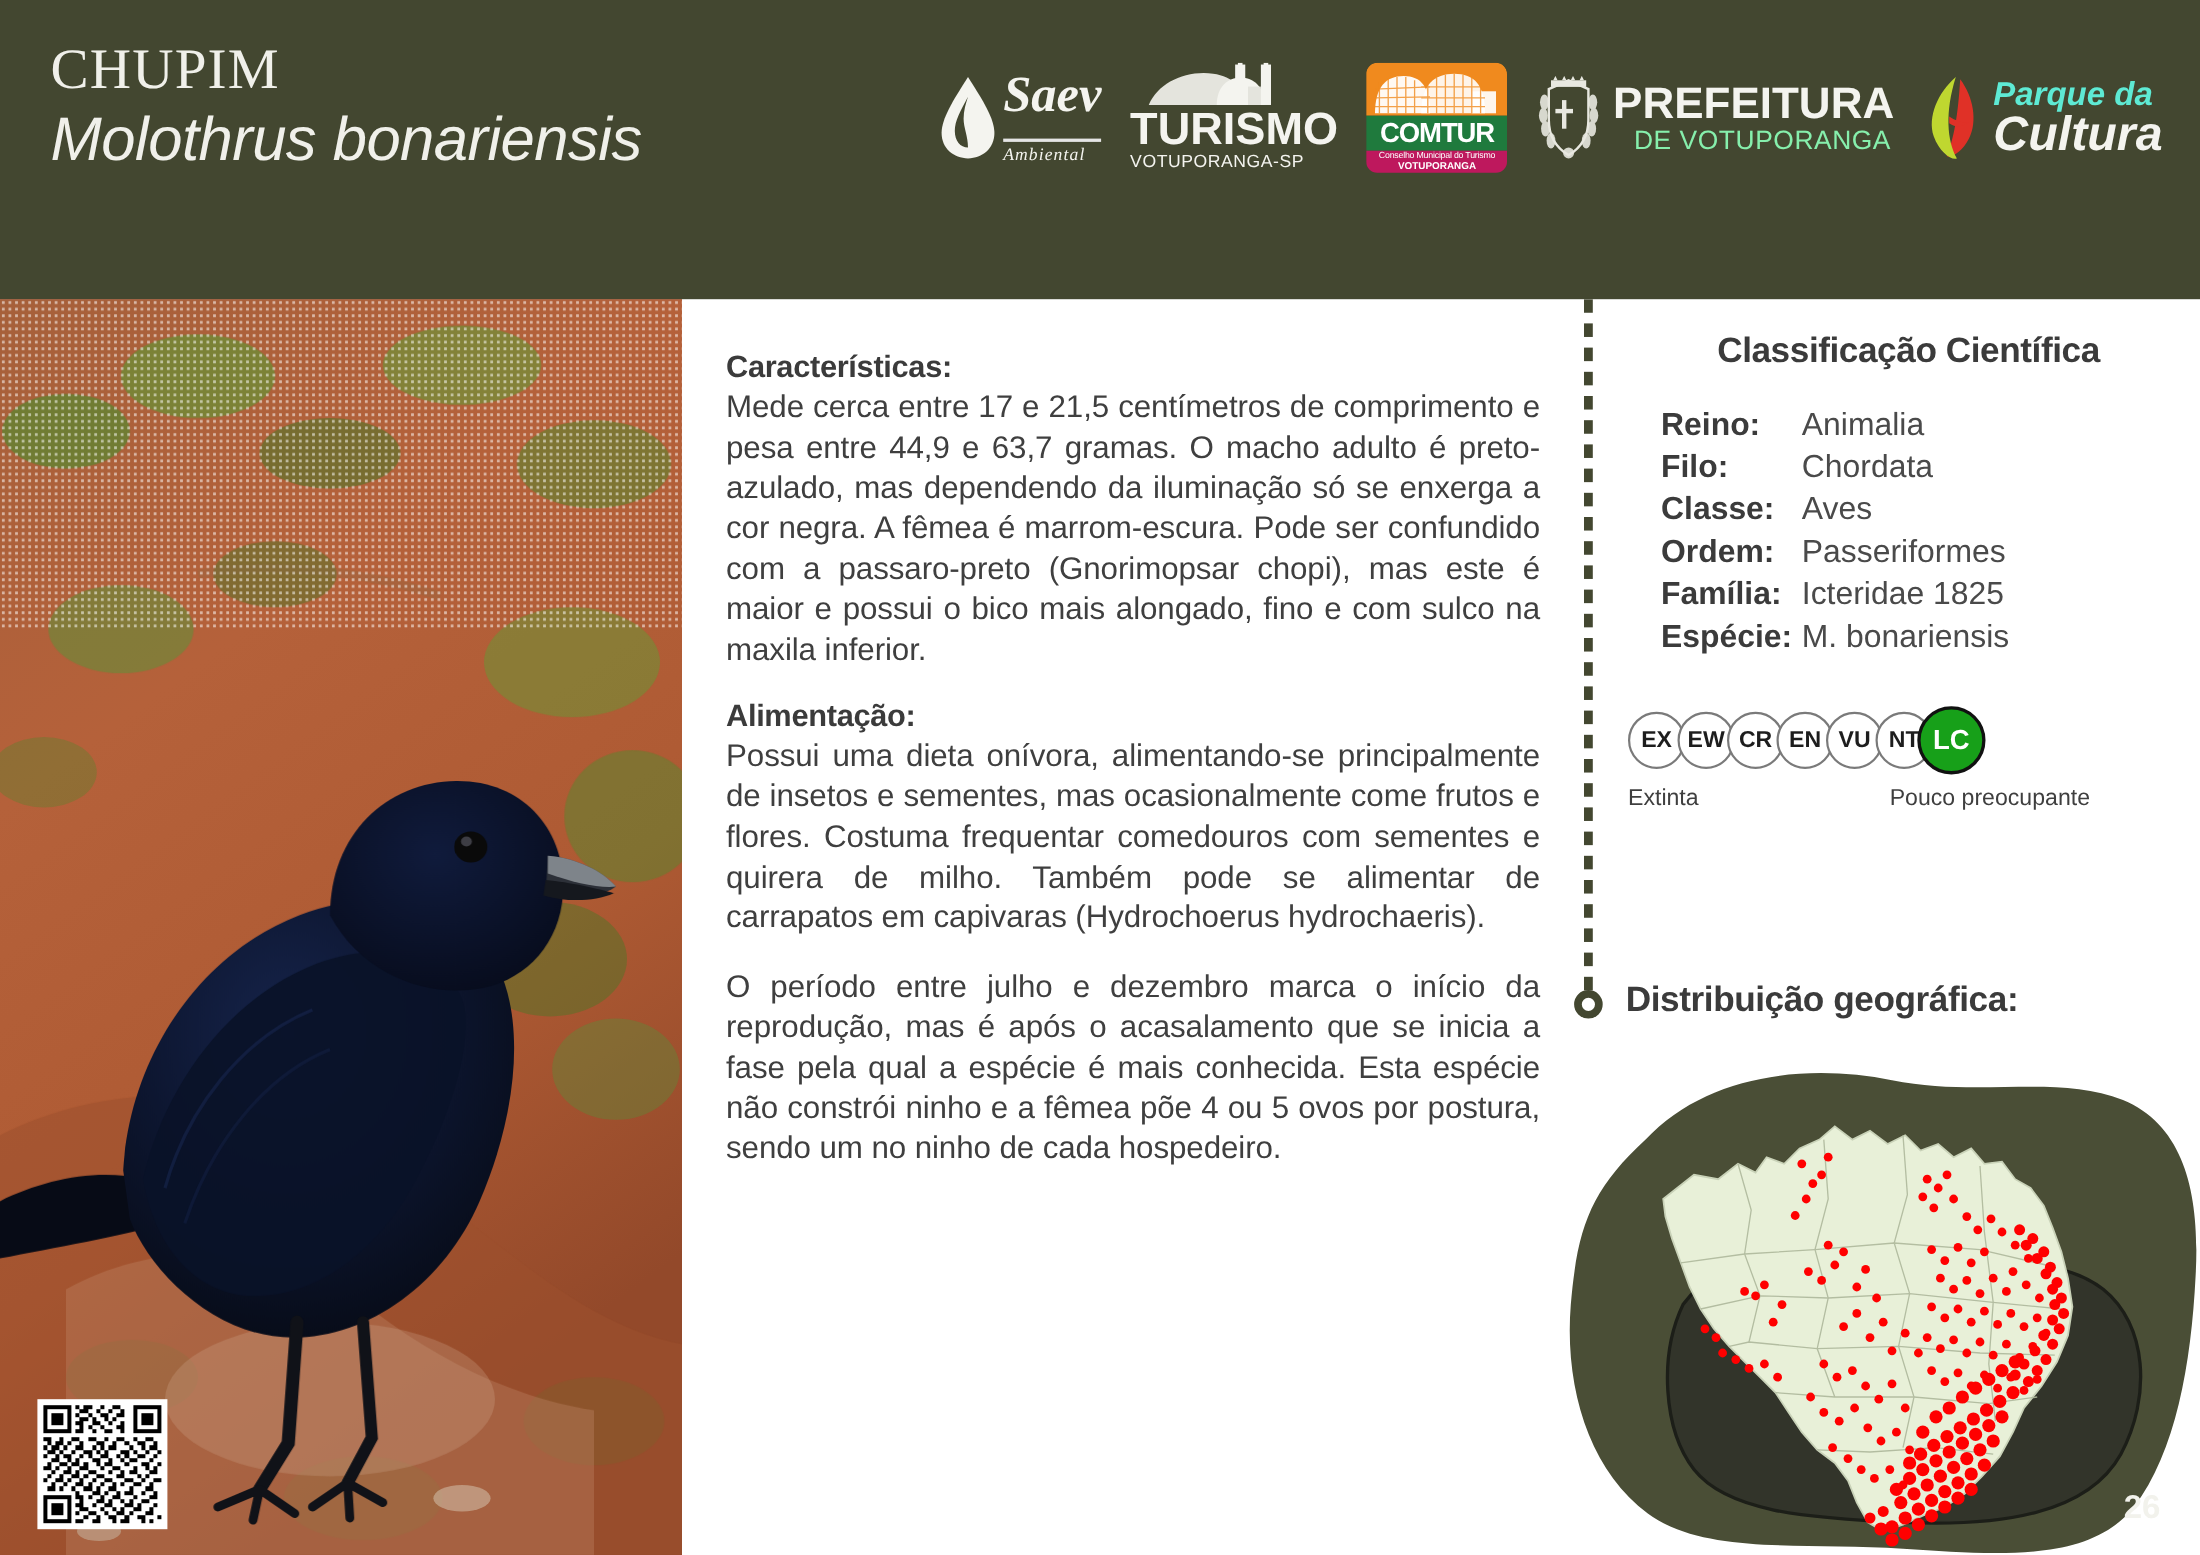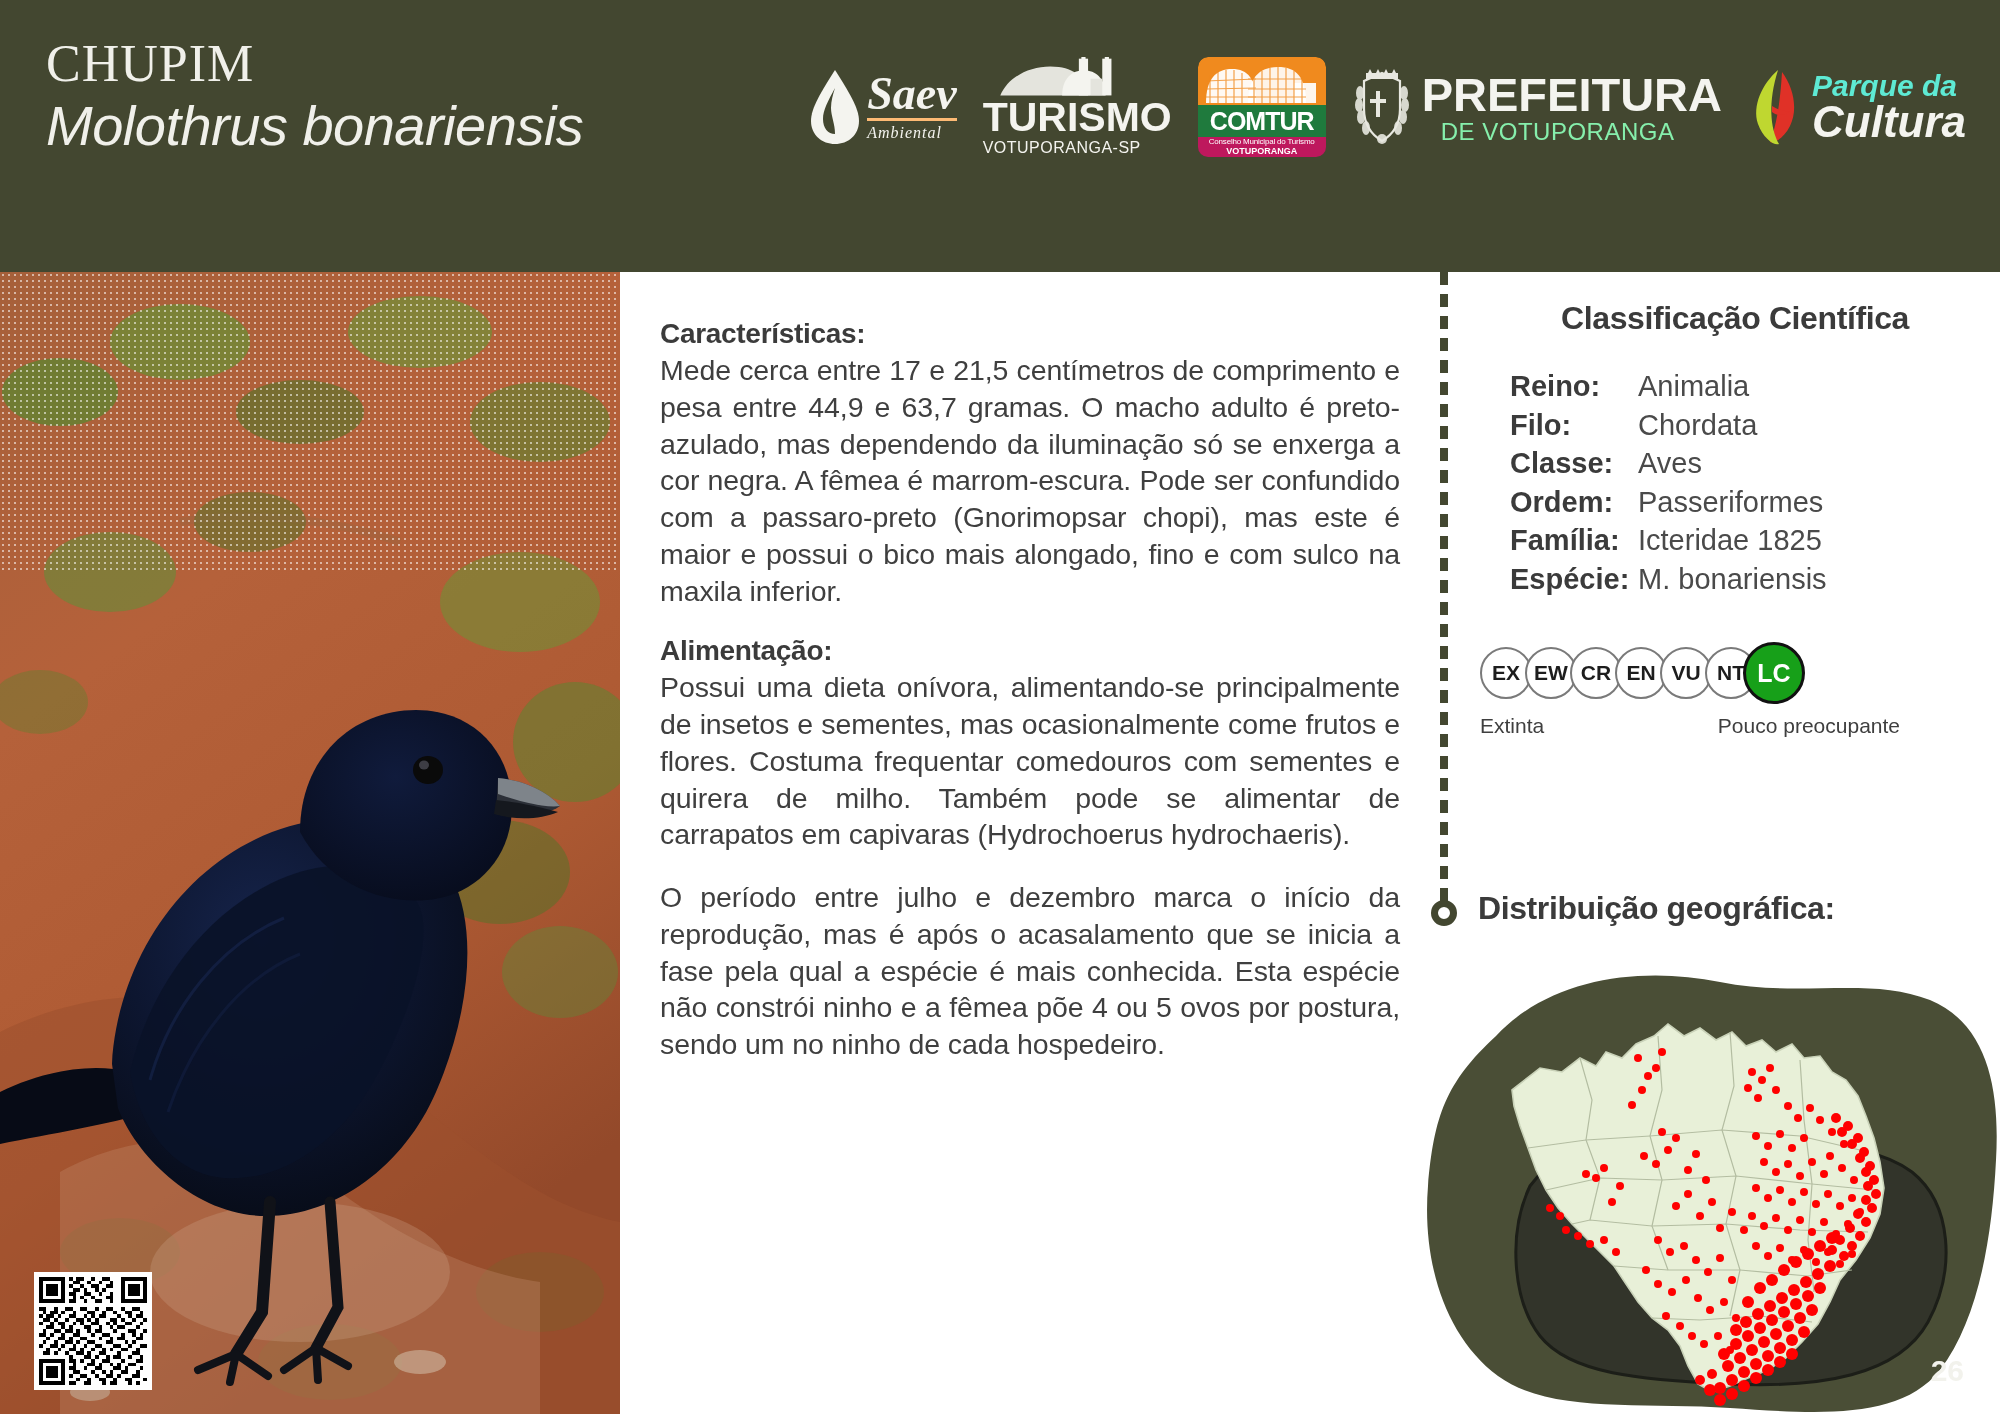--- a/index.html
+++ b/index.html
@@ -33,21 +33,21 @@
   }
   .logo { display: flex; align-items: center; height: 100px; }
 
   
   .logo-saev { gap: 6px; }
   .saev-drop { width: 52px; height: 78px; position: relative; }
   .saev-text { display: flex; flex-direction: column; align-items: flex-start; }
   .saev-name {
     font-family: "Liberation Serif", serif; font-style: italic; font-weight: bold;
     font-size: 46px; color: #f4f4ef; line-height: 0.95;
-    border-bottom: 3px solid #fdba74; padding-bottom: 2px;
+    border-bottom: 3px solid #e5e5e5; padding-bottom: 18px;
   }
   .saev-sub {
     font-family: "Liberation Serif", serif; font-style: italic;
     font-size: 16px; color: #f4f4ef; letter-spacing: 1px; margin-top: 3px;
   }
 
   
   .logo-turismo { flex-direction: column; align-items: flex-start; justify-content: center; }
   .turismo-church { height: 44px; margin-bottom: 2px; }
   .turismo-name {
@@ -65,21 +65,21 @@
   .comtur-mid { background: #1F7A3D; height: 32px; display: flex; align-items: center; justify-content: center; }
   .comtur-word { color: #ffffff; font-weight: bold; font-size: 25px; letter-spacing: -1px; }
   .comtur-bot { background: #be185d; padding: 0 0 4px; text-align: center; }
   .comtur-cap { color: #ffffff; font-size: 8px; letter-spacing: -0.2px; display: block; line-height: 1.15; }
   .comtur-cap2 { color: #ffffff; font-size: 9px; font-weight: bold; letter-spacing: 0px; display: block; }
 
   
   .logo-pref { gap: 10px; }
   .pref-crest { width: 60px; height: 76px; }
   .pref-text { display: flex; flex-direction: column; line-height: 1; }
-  .pref-main { font-weight: bold; font-size: 47px; color: #f4f4ef; letter-spacing: 0px; }
+  .pref-main { font-weight: bold; font-size: 40px; color: #f4f4ef; letter-spacing: 0px; }
   .pref-sub { font-size: 24px; color: #86efac; letter-spacing: 0.5px; margin-top: 2px; margin-left: 19px; }
 
   
   .logo-parque { gap: 10px; }
   .parque-mark { width: 54px; height: 82px; }
   .parque-text { display: flex; flex-direction: column; line-height: 0.98; }
   .parque-l1 { font-style: italic; font-weight: bold; font-size: 30px; color: #5eead4; }
   .parque-l2 { font-style: italic; font-weight: bold; font-size: 44px; color: #f4f4ef; }
 
   

